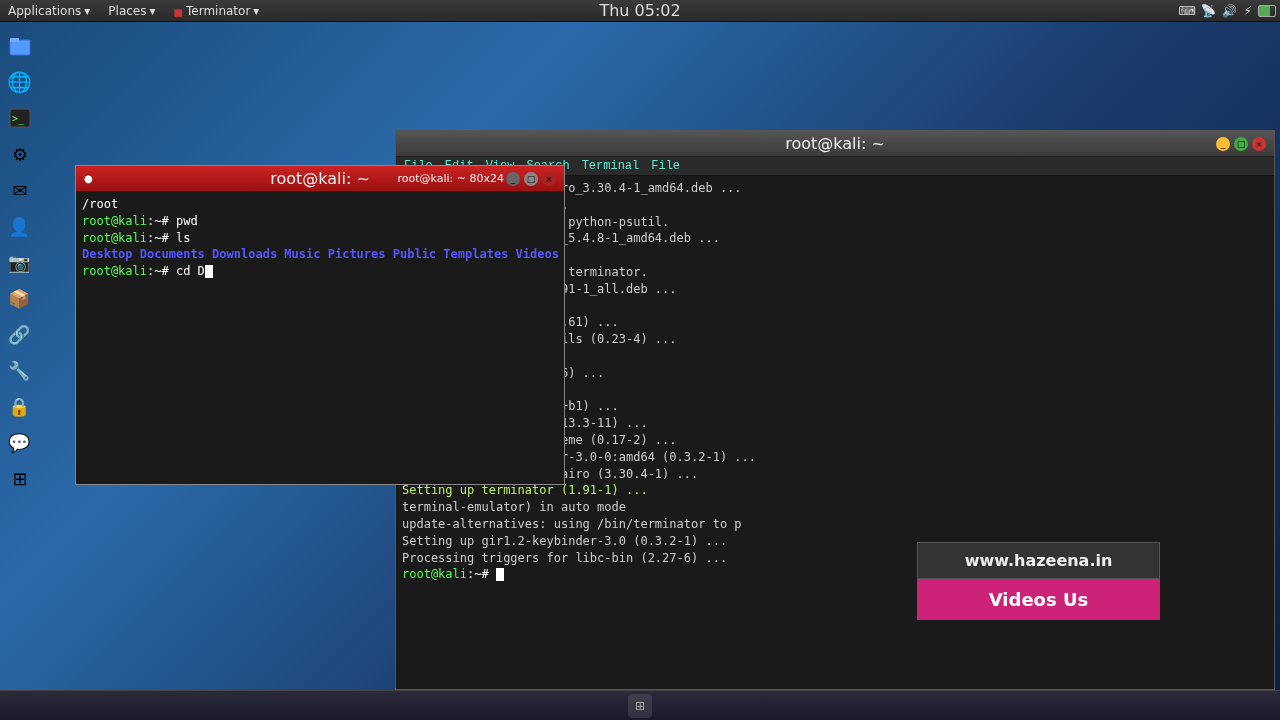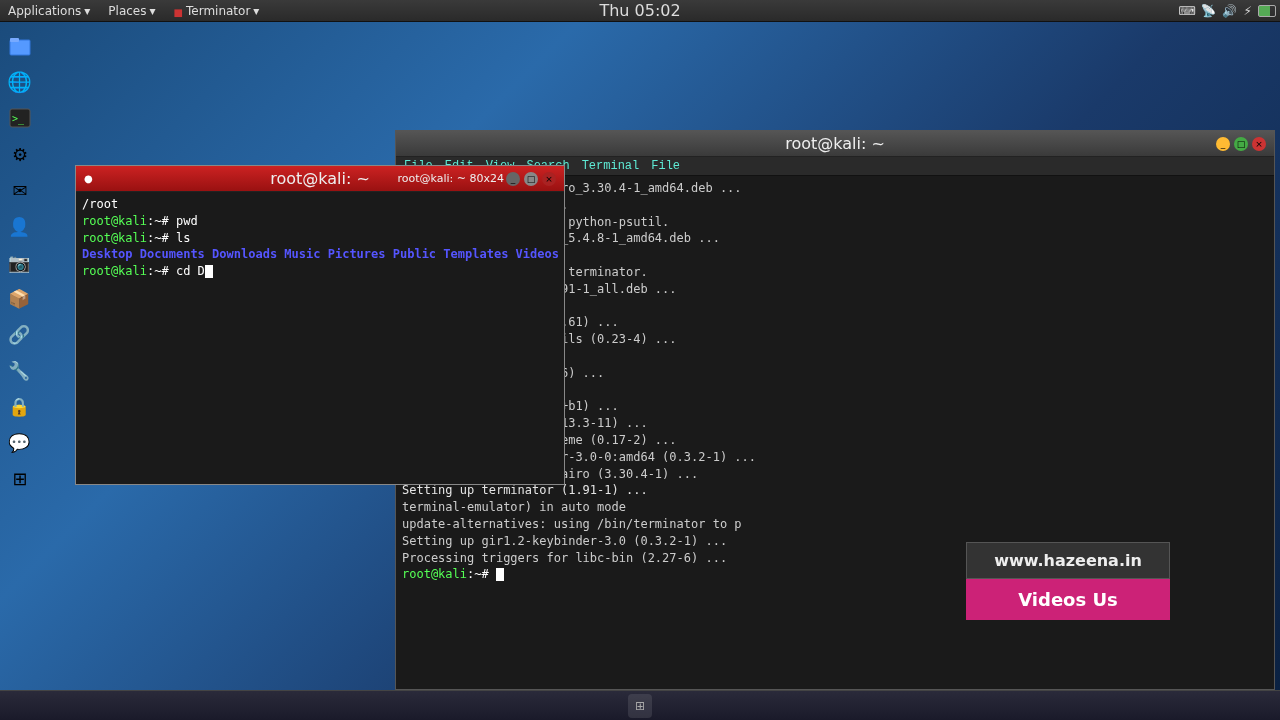--- a/index.html
+++ b/index.html
@@ -178,22 +178,22 @@
       flex-direction: column;
     }
     .terminal-fg .terminal-titlebar {
       background: linear-gradient(to bottom, #cc2222, #991111);
     }
 
     
     .ad-overlay {
       position: absolute;
       bottom: 100px;
-      right: 110px;
-      width: 204px;
+      right: 120px;
+      width: 243px;
       z-index: 30;
       display: flex;
       flex-direction: column;
     }
     .ad-top {
       background: #333;
       color: #eee;
       font-size: 16px;
       font-weight: bold;
       padding: 8px 12px;
@@ -340,21 +340,21 @@
       <div class="term-line" style="color: rgb(204, 204, 204);">rs for mime-support (3.61) ...</div>
       <div class="term-line" style="color: rgb(204, 204, 204);">rs for desktop-file-utils (0.23-4) ...</div>
       <div class="term-line" style="color: rgb(204, 204, 204);">-gi (3.30.4-1) ...</div>
       <div class="term-line" style="color: rgb(204, 204, 204);">rs for libc-bin (2.27-6) ...</div>
       <div class="term-line" style="color: rgb(204, 204, 204);">-psutil (5.4.8-1) ...</div>
       <div class="term-line" style="color: rgb(204, 204, 204);">rs for man-db (2.8.4-2+b1) ...</div>
       <div class="term-line" style="color: rgb(204, 204, 204);">rs for gnome-menus (3.13.3-11) ...</div>
       <div class="term-line" style="color: rgb(204, 204, 204);">rs for hicolor-icon-theme (0.17-2) ...</div>
       <div class="term-line" style="color: rgb(204, 204, 204);">Setting up libkeybinder-3.0-0:amd64 (0.3.2-1) ...</div>
       <div class="term-line" style="color: rgb(204, 204, 204);">Setting up python-gi-cairo (3.30.4-1) ...</div>
-      <div class="term-line" style="color: #e5e5e5;">Setting up terminator (1.91-1) ...</div>
+      <div class="term-line" style="color: #bef264;">Setting up terminator (1.91-1) ...</div>
       <div class="term-line" style="color: rgb(204, 204, 204);">terminal-emulator) in auto mode</div>
       <div class="term-line" style="color: rgb(204, 204, 204);">update-alternatives: using /bin/terminator to p</div>
       <div class="term-line" style="color: rgb(204, 204, 204);">Setting up gir1.2-keybinder-3.0 (0.3.2-1) ...</div>
       <div class="term-line" style="color: rgb(204, 204, 204);">Processing triggers for libc-bin (2.27-6) ...</div>
       <div class="term-line"><span style="color: rgb(85, 255, 85);">root@kali</span><span style="color: rgb(255, 255, 255);">:~# </span><span class="cursor-block"></span></div>
     </div>
 </div>
 
 <div class="terminal-fg">
   <div class="terminal-titlebar">

